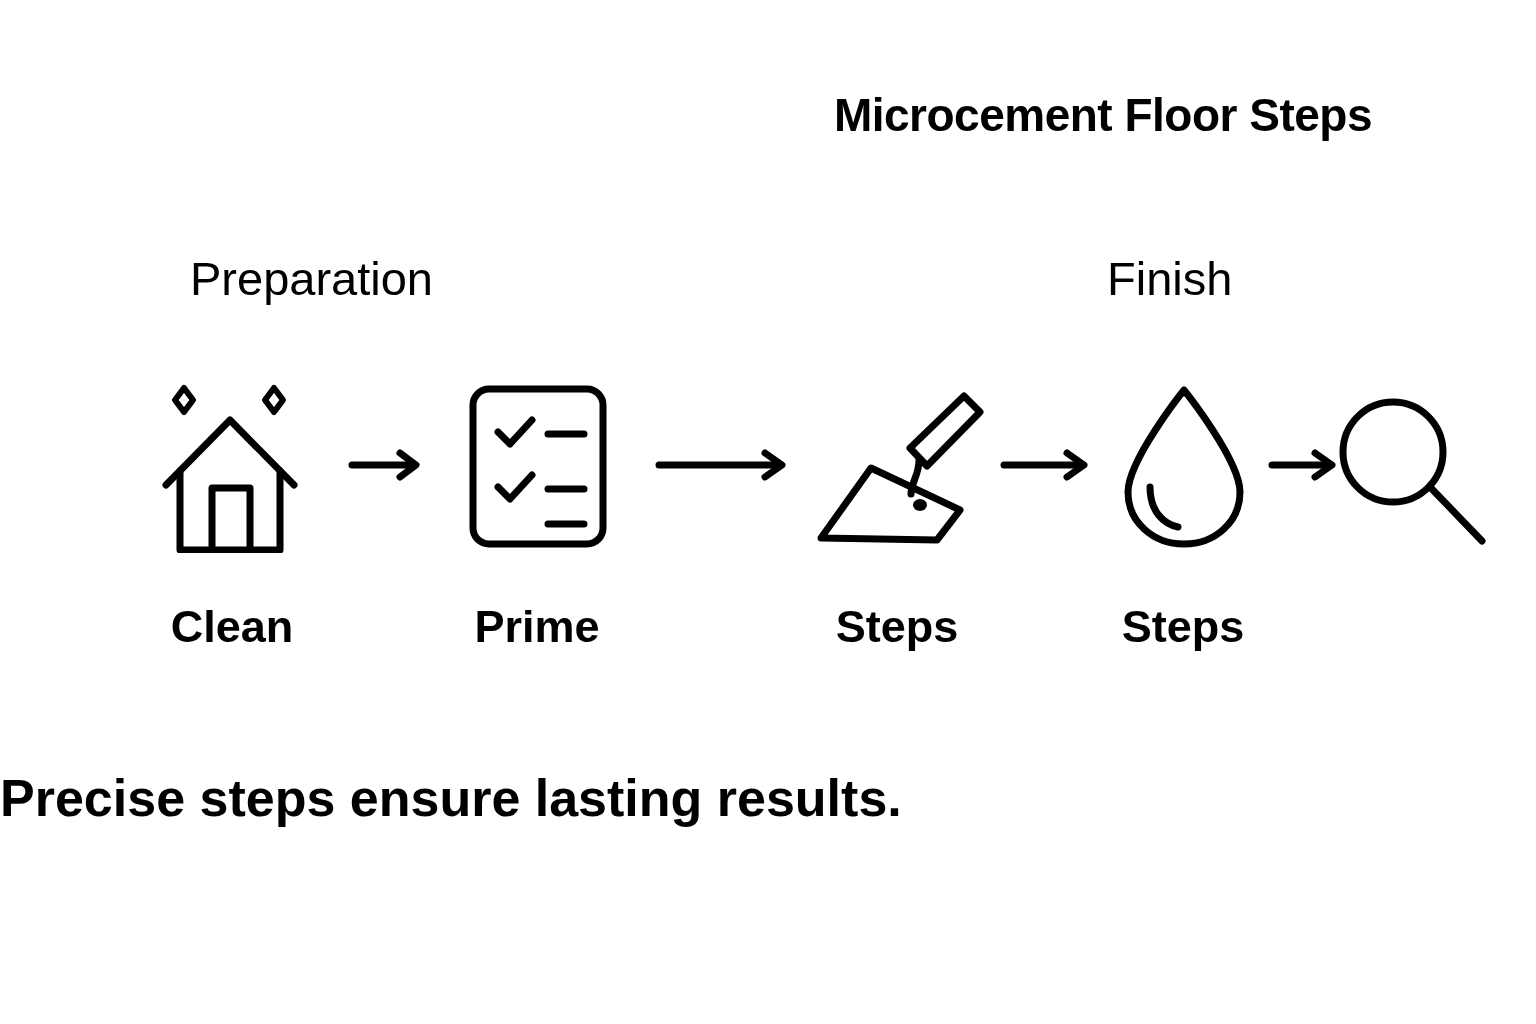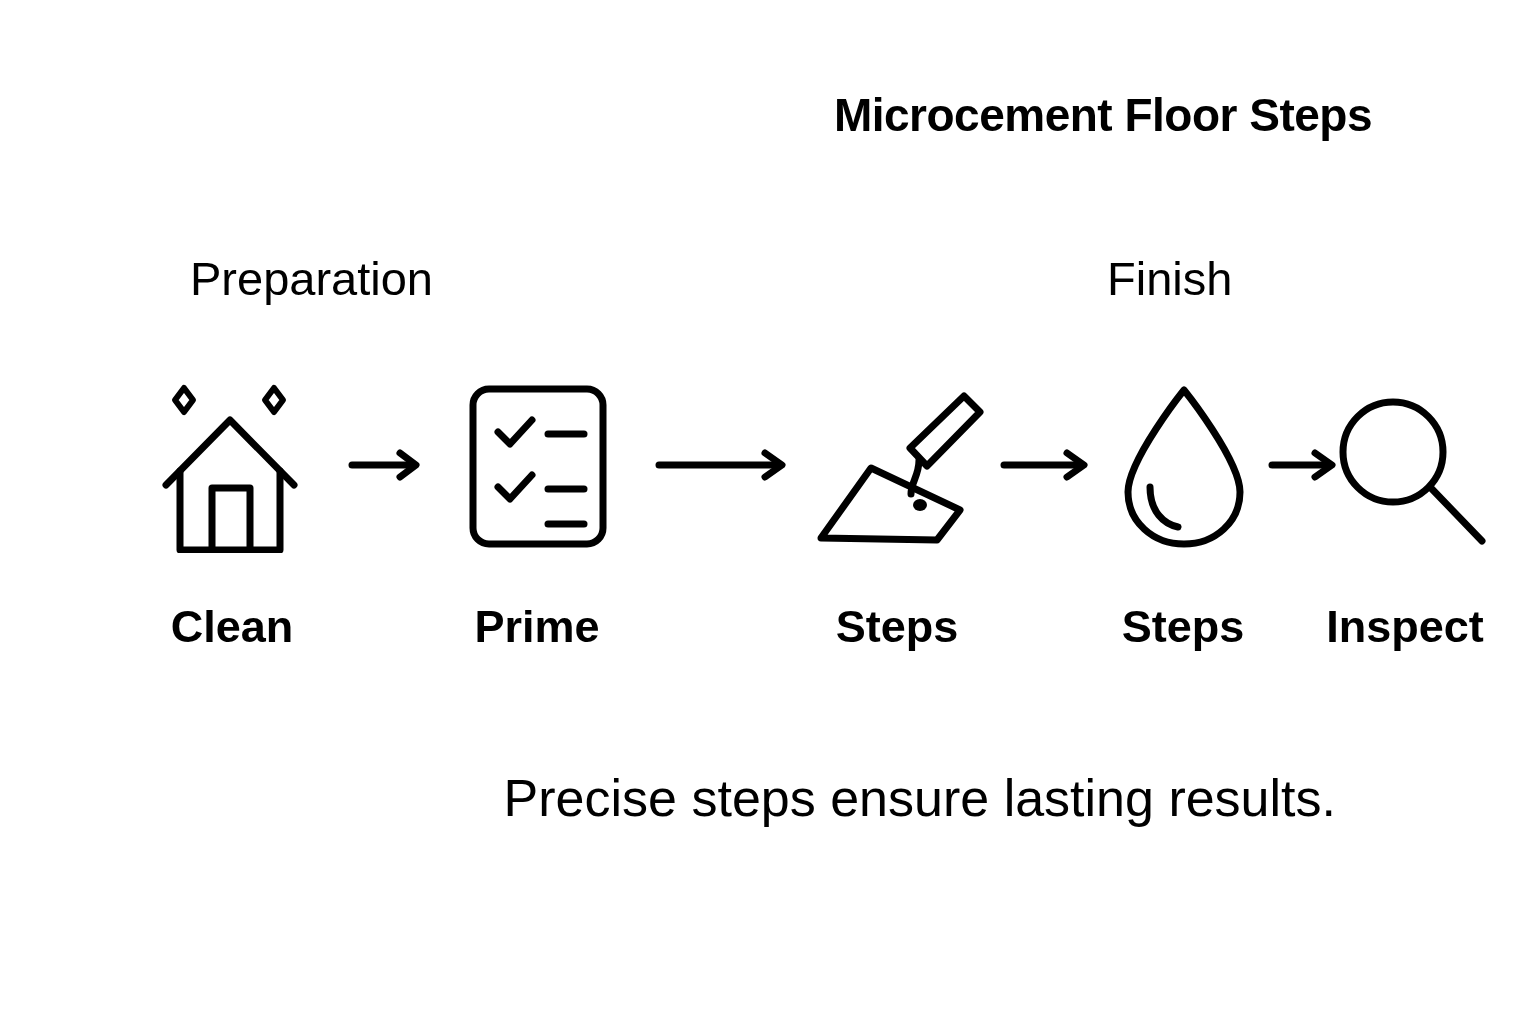--- a/index.html
+++ b/index.html
@@ -71,23 +71,23 @@
     color: #000000;
     text-align: center;
     white-space: nowrap;
     transform: translateX(-50%);
   }
   .caption {
     position: absolute;
     left: 0;
     top: 772px;
     width: 1336px;
-    text-align: right;
+    text-align: left;
     font-size: 52px;
-    font-weight: 400;
+    font-weight: 700;
     line-height: 1;
     color: #000000;
   }
 </style>
 </head>
 <body>
 
 <div class="canvas">
 
   <div class="title">Microcement Floor Steps</div>
@@ -168,17 +168,16 @@
         <line x1="94" y1="97" x2="146" y2="151"></line>
       </svg>
     </div>
 
   </div>
 
   <div class="step-label" style="left:232px; top:604px;">Clean</div>
   <div class="step-label" style="left:537px; top:604px;">Prime</div>
   <div class="step-label" style="left:897px; top:604px;">Steps</div>
   <div class="step-label" style="left:1183px; top:604px;">Steps</div>
-  <div class="step-label" style="left:1405px; top:604px;">Inspect</div>
 
   <div class="caption">Precise steps ensure lasting results.</div>
 
 </div>
 
 </body></html>

